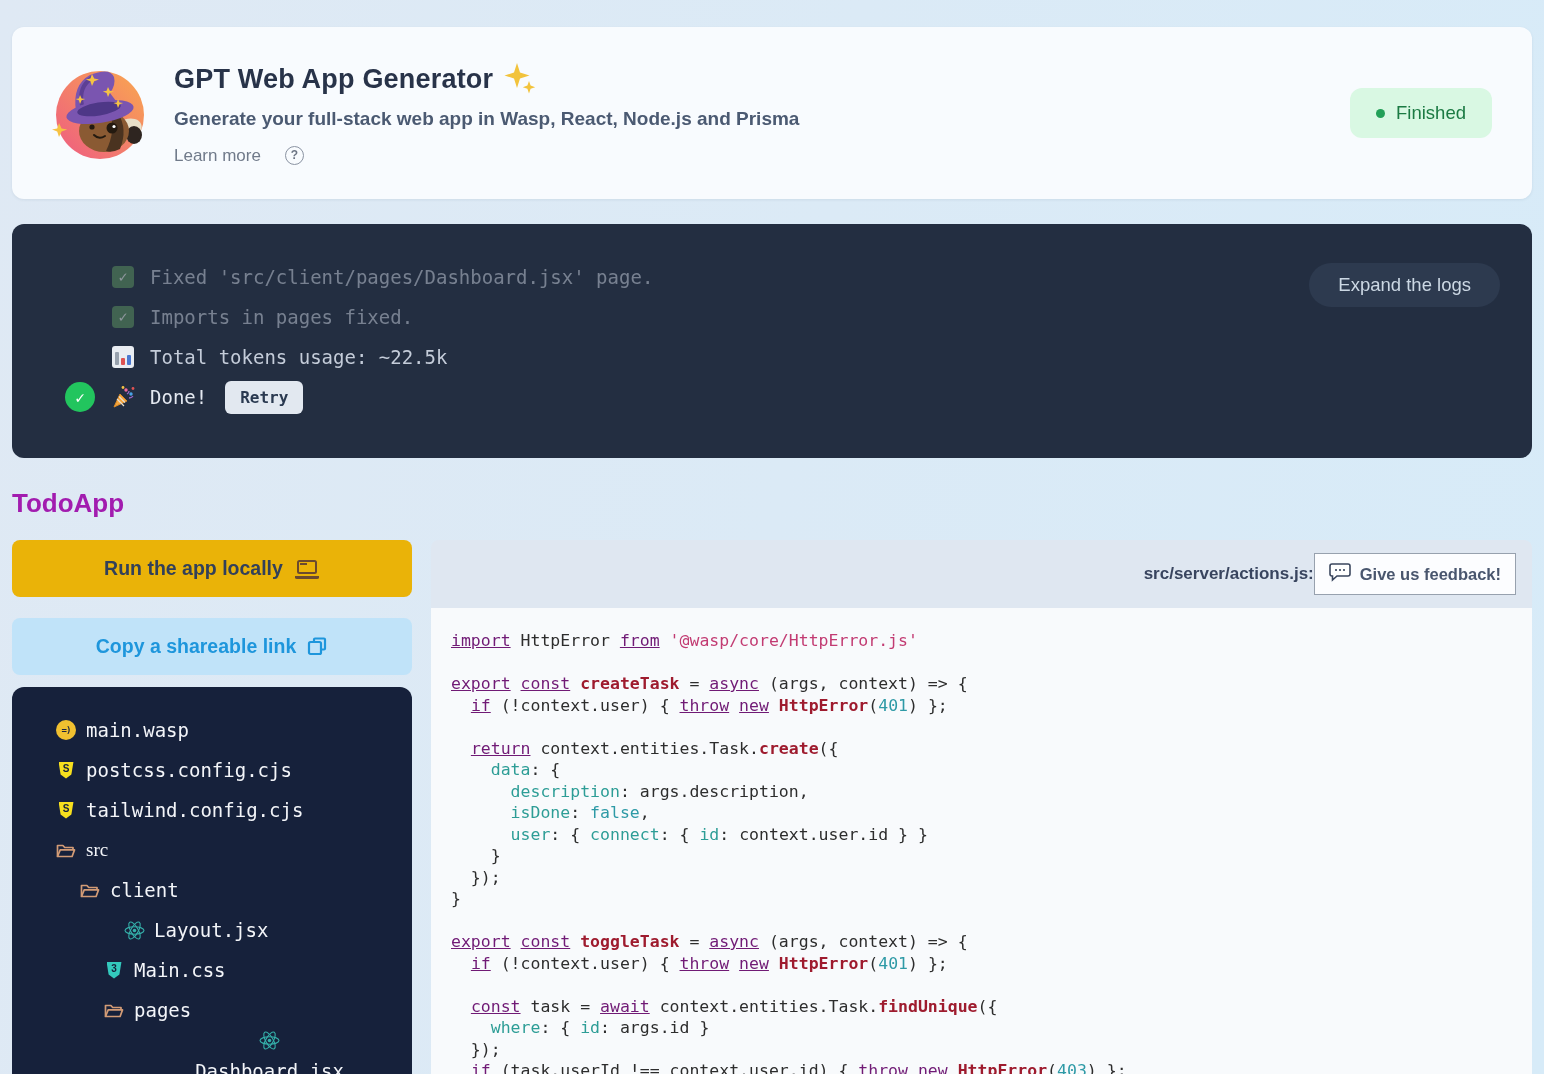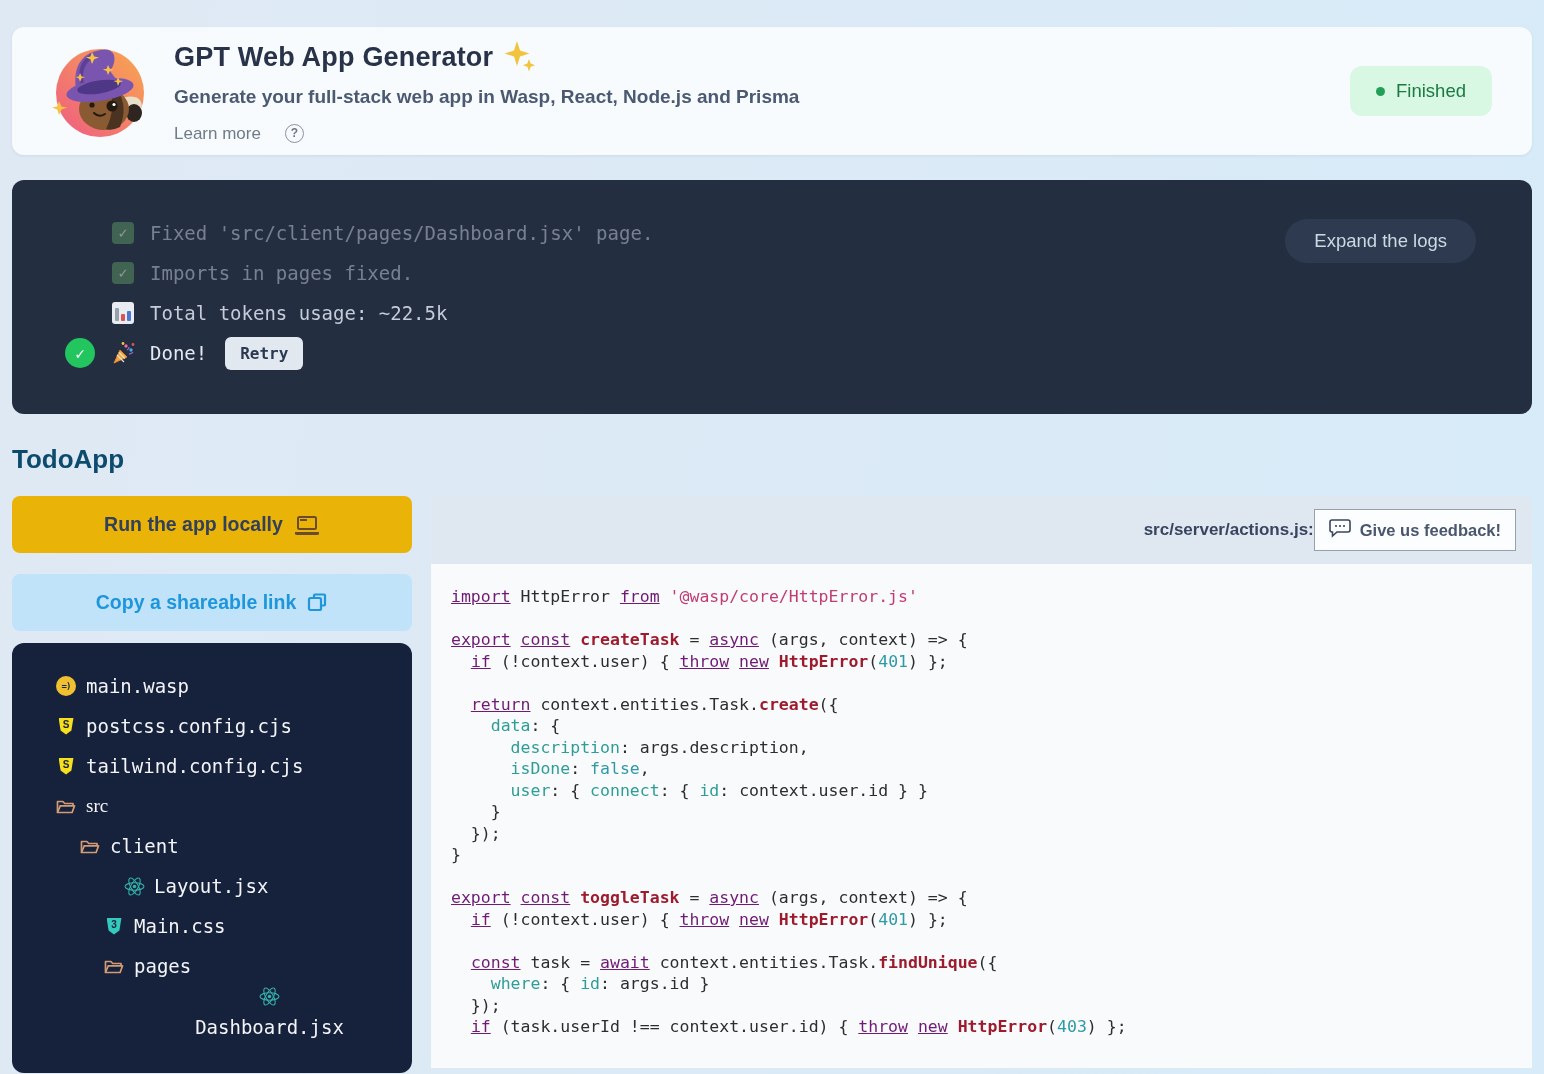--- a/index.html
+++ b/index.html
@@ -9,21 +9,21 @@
     background: linear-gradient(100deg, #dfe9f4 0%, #d7ebf8 100%);
     color: #26334b;
   }
   .page { width: 1544px; padding: 0 12px; }
 
   
   .header-card {
     margin-top: 27px;
     background: #f8fbfe;
     border-radius: 12px;
-    height: 128px;
+    height: 172px;
     display: flex;
     align-items: center;
     padding: 16px 40px;
     box-shadow: 0 1px 3px rgba(30,50,80,.08);
   }
   .logo-wrap { width: 96px; height: 96px; flex: none; }
   .header-text { margin-left: 26px; flex: 1; }
   .title-row { display: flex; align-items: center; gap: 10px; }
   .page-title { font-size: 27px; font-weight: 800; color: #283349; letter-spacing: .2px; }
   .subtitle { margin-top: 9px; font-size: 19px; font-weight: 700; color: #4b5a72; }
@@ -52,41 +52,41 @@
   .log-status { width: 47px; flex: none; display: flex; align-items: center; }
   .log-ic { width: 38px; flex: none; display: flex; align-items: center; }
   .log-text { white-space: pre; }
   .log-row.done .log-text { color: #e4e9f1; }
   .retry-btn {
     margin-left: 18px; background: #e2e8f0; color: #2a3950;
     font-family: "DejaVu Sans Mono", monospace; font-size: 16px; font-weight: 700;
     border: none; border-radius: 6px; padding: 7px 15px; cursor: pointer;
   }
   .expand-btn {
-    position: absolute; top: 39px; right: 56px;
+    position: absolute; top: 39px; right: 32px;
     background: #2d3a4f; color: #ccd8e4; border: none; cursor: pointer;
     font-family: "Liberation Sans", sans-serif; font-size: 18.5px;
     border-radius: 999px; padding: 11px 29px;
   }
 
   
   .ic { display: inline-flex; align-items: center; justify-content: center; flex: none; }
   .check-sq { width: 22px; height: 22px; border-radius: 4px; background: #5d9460;
     color: #eef4ee; font-size: 15px; font-weight: 700; }
   .bar-chart { width: 22px; height: 22px; border-radius: 3px; background: #e9edf2;
     display: inline-flex; align-items: flex-end; justify-content: center; gap: 2px; padding: 3px 2px; }
   .bar-chart i { display: block; width: 4px; border-radius: 1px; }
   .bar-chart .b1 { height: 13px; background: #97a1ad; }
   .bar-chart .b2 { height: 7px;  background: #dd5252; }
   .bar-chart .b3 { height: 10px; background: #4a78d0; }
   .check-circle { width: 30px; height: 30px; border-radius: 50%; background: #22c55e;
     color: #fff; font-size: 16px; font-weight: 700; }
 
   
-  .app-name { margin: 30px 0 21px; font-size: 26px; font-weight: 800; color: #0c4a6e; }
+  .app-name { margin: 30px 0 21px; font-size: 26px; font-weight: 800; color: #a21caf; }
   .columns { display: flex; gap: 19px; align-items: flex-start; }
   .sidebar { width: 400px; flex: none; }
   .side-btn {
     width: 100%; height: 57px; border: none; border-radius: 8px; cursor: pointer;
     font-family: "Liberation Sans", sans-serif; font-size: 19.5px; font-weight: 700;
     display: flex; align-items: center; justify-content: center; gap: 11px;
   }
   .run-btn { background: #eab308; color: #32405a; margin-bottom: 21px; }
   .copy-btn { background: #c0e3f9; color: #1e96dc; margin-bottom: 12px; }
 

